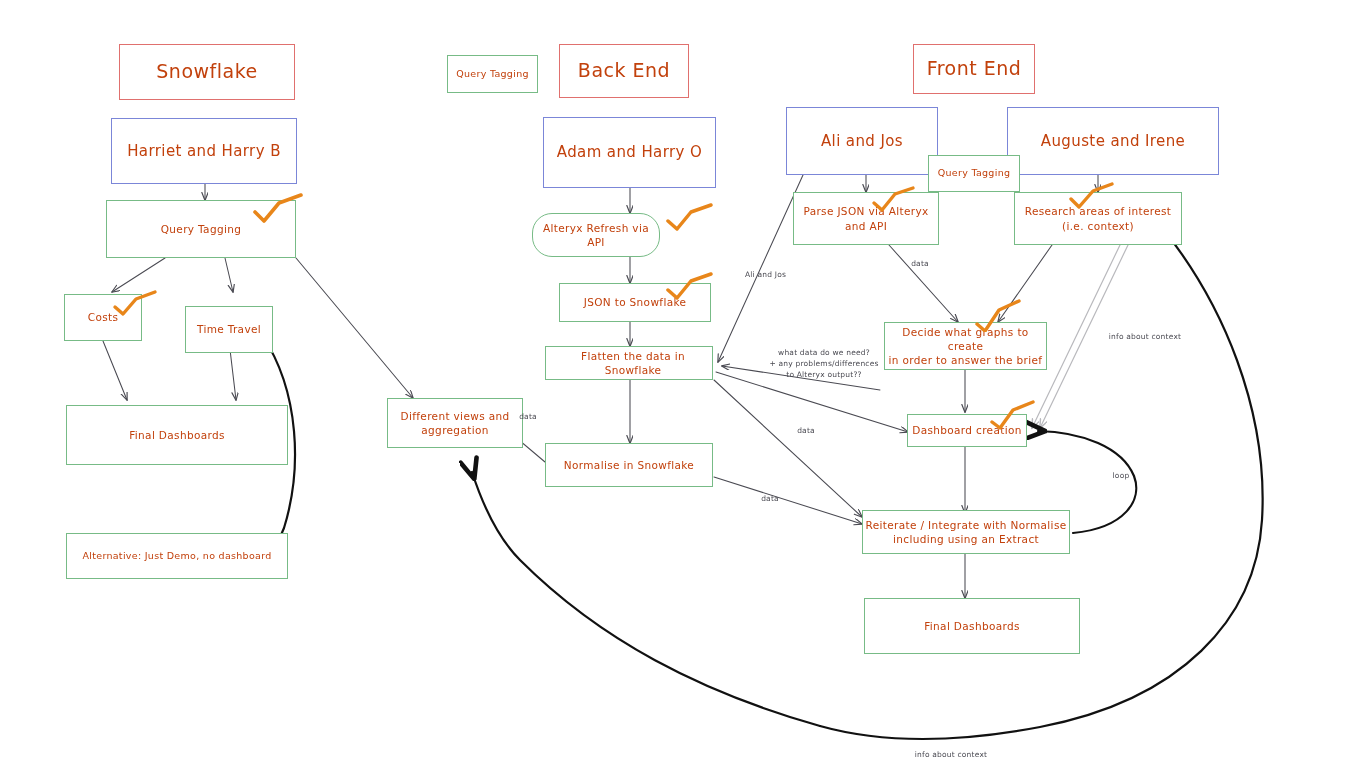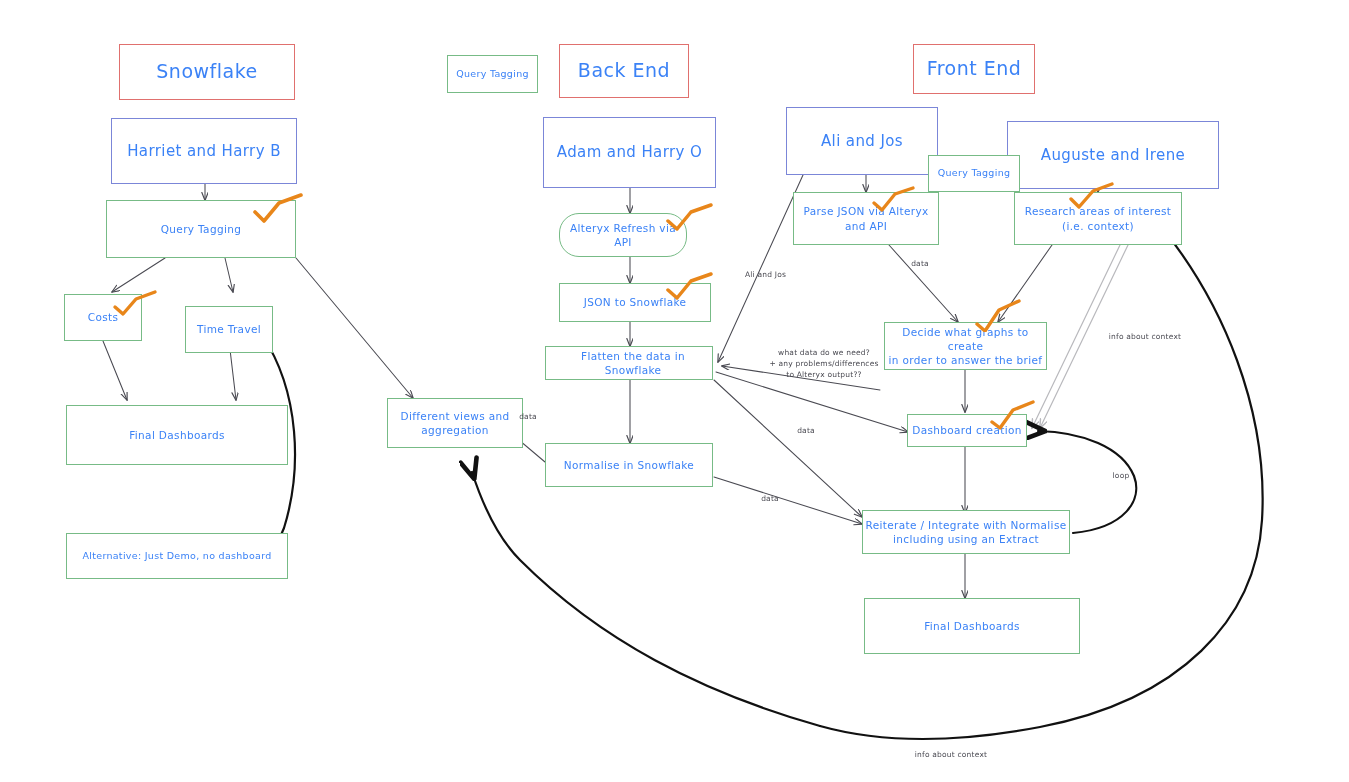--- a/index.html
+++ b/index.html
@@ -8,21 +8,21 @@
     width:1349px;height:782px;overflow:hidden;position:relative;
   }
   #canvas{position:absolute;left:0;top:0;width:1349px;height:782px;}
   svg#wires{position:absolute;left:0;top:0;width:1349px;height:782px;pointer-events:none;}
   .node{
     position:absolute;
     box-sizing:border-box;
     background:#ffffff;
     display:flex;align-items:center;justify-content:center;
     text-align:center;
-    color:#3b82f6;
+    color:#c2410c;
     line-height:1.35;
     white-space:pre-line;
   }
   .n-red{border:1.6px solid #e0706e;}
   .n-blue{border:1.6px solid #7b86d8;}
   .n-green{border:1.6px solid #77bb86;}
   .t-title{font-size:19px;letter-spacing:.5px;}
   .t-person{font-size:15px;letter-spacing:.4px;}
   .t-proc{font-size:10.5px;letter-spacing:.35px;}
   .t-small{font-size:9.5px;letter-spacing:.3px;}
@@ -121,42 +121,42 @@
   <div class="node n-green t-proc" style="left:66px;top:405px;width:222px;height:60px;">Final Dashboards</div>
 
   <div class="node n-green t-small" style="left:66px;top:533px;width:222px;height:46px;">Alternative: Just Demo, no dashboard</div>
 
   <div class="node n-green t-small" style="left:447px;top:55px;width:91px;height:38px;">Query Tagging</div>
 
   <div class="node n-red t-title" style="left:559px;top:44px;width:130px;height:54px;">Back End</div>
 
   <div class="node n-blue t-person" style="left:543px;top:117px;width:173px;height:71px;">Adam and Harry O</div>
 
-  <div class="node n-green t-proc" style="left:559px;top:213px;width:128px;height:44px;border-radius:20px;">Alteryx Refresh via API</div>
+  <div class="node n-green t-proc" style="left:532px;top:213px;width:128px;height:44px;border-radius:20px;">Alteryx Refresh via API</div>
   <svg class="tick" style="left:663px;top:203px;" width="56" height="32">
     <path d="M5,18 L14,26 L28,9 L48,2" fill="none" stroke="#e8861a" stroke-width="3.5" stroke-linecap="round" stroke-linejoin="round"></path>
   </svg>
 
   <div class="node n-green t-proc" style="left:559px;top:283px;width:152px;height:39px;">JSON to Snowflake</div>
   <svg class="tick" style="left:663px;top:272px;" width="56" height="32">
     <path d="M5,18 L14,26 L28,9 L48,2" fill="none" stroke="#e8861a" stroke-width="3.5" stroke-linecap="round" stroke-linejoin="round"></path>
   </svg>
 
   <div class="node n-green t-proc" style="left:545px;top:346px;width:168px;height:34px;padding-left:8px;">Flatten the data in Snowflake</div>
 
   <div class="node n-green t-proc" style="left:545px;top:443px;width:168px;height:44px;">Normalise in Snowflake</div>
 
   <div class="node n-green t-proc" style="left:387px;top:398px;width:136px;height:50px;">Different views and
 aggregation</div>
 
   <div class="node n-red t-title" style="left:913px;top:44px;width:122px;height:50px;">Front End</div>
 
   <div class="node n-blue t-person" style="left:786px;top:107px;width:152px;height:68px;">Ali and Jos</div>
 
-  <div class="node n-blue t-person" style="left:1007px;top:107px;width:212px;height:68px;margin-top:14px;">Auguste and Irene</div>
+  <div class="node n-blue t-person" style="left:1007px;top:107px;width:212px;height:68px;">Auguste and Irene</div>
 
   <div class="node n-green t-small" style="left:928px;top:155px;width:92px;height:37px;">Query Tagging</div>
 
   <div class="node n-green t-proc" style="left:793px;top:192px;width:146px;height:53px;">Parse JSON via Alteryx
 and API</div>
   <svg class="tick" style="left:869px;top:186px;" width="50" height="30">
     <path d="M5,17 L13,24 L26,8 L44,2" fill="none" stroke="#e8861a" stroke-width="3.3" stroke-linecap="round" stroke-linejoin="round"></path>
   </svg>
 
   <div class="node n-green t-proc" style="left:1014px;top:192px;width:168px;height:53px;">Research areas of interest

